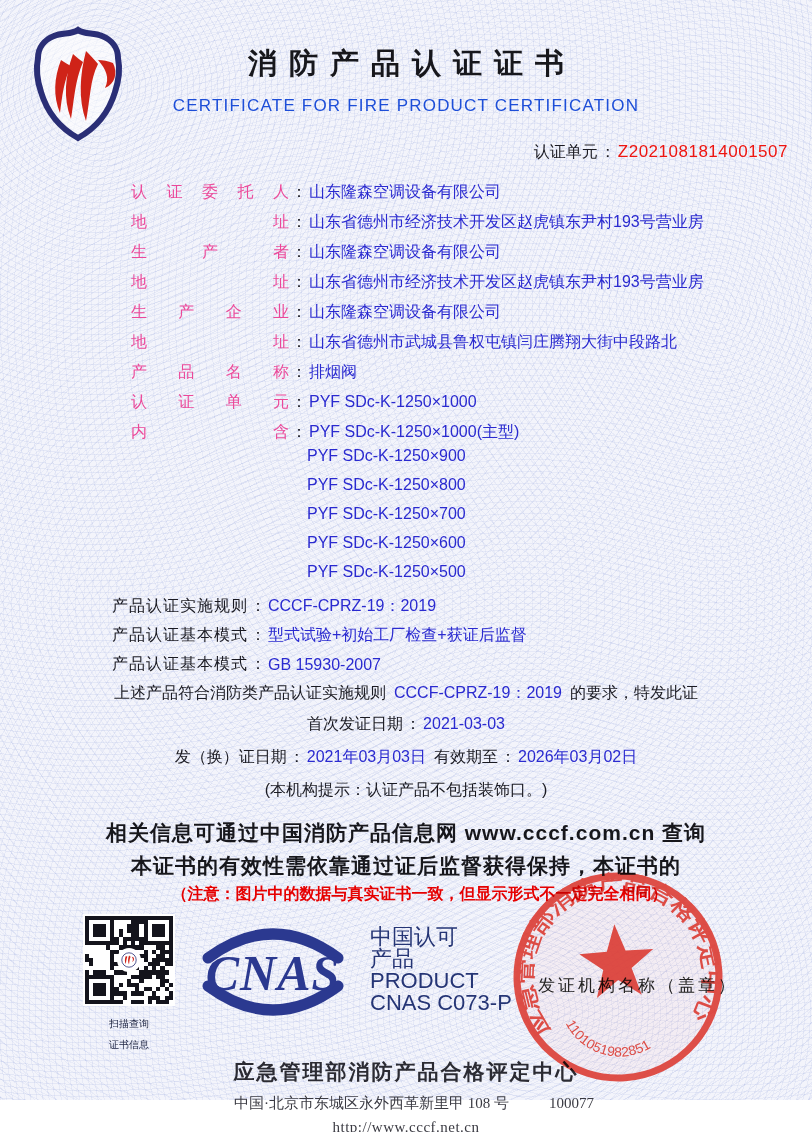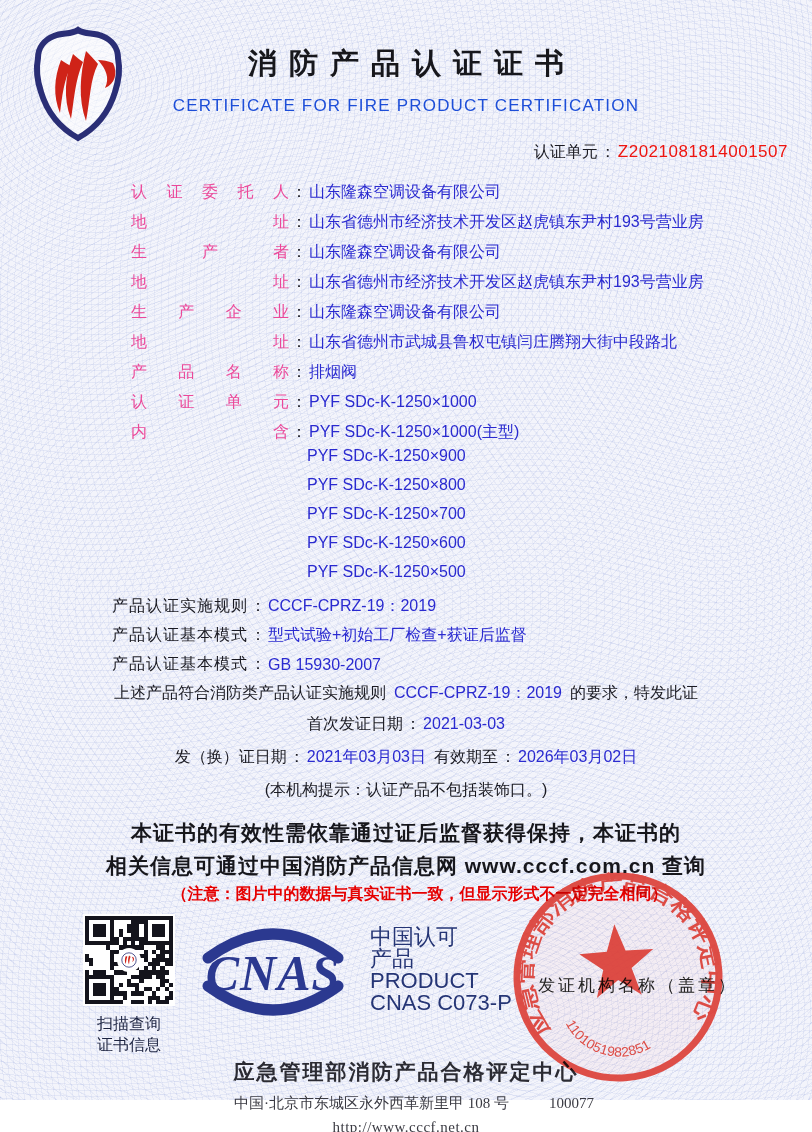--- a/index.html
+++ b/index.html
@@ -55,21 +55,21 @@
 
   
   .bottom-row{position:relative;height:146px;margin-top:4px;}
   .qr-block{position:absolute;left:83px;top:4px;width:92px;text-align:center;}
   .qr-grid{position:relative;display:grid;grid-template-columns:repeat(21,4.2px);
     grid-template-rows:repeat(21,4.2px);background:#fff;padding:2px;margin:0 auto;width:88.2px;}
   .qc{background:transparent;}
   .qc.on{background:#14141c;}
   .qr-center{position:absolute;left:50%;top:50%;transform:translate(-50%,-50%);
     width:24px;height:24px;background:#fff;border-radius:50%;display:flex;align-items:center;justify-content:center;}
-  .qr-caption{margin-top:7px;font-size:16px;color:#1c2340;line-height:21px;}
+  .qr-caption{margin-top:7px;font-size:10px;color:#1c2340;line-height:21px;}
 
   .cnas-logo{position:absolute;left:192px;top:12px;}
   .cnas-text{position:absolute;left:370px;top:16px;font-size:22px;color:#253575;line-height:22px;}
 
   .stamp-wrap{position:absolute;left:505px;top:-46px;width:226px;height:226px;z-index:5;
     mix-blend-mode:multiply;opacity:.92;transform:rotate(-4deg);}
   .issuer-line{position:absolute;left:538px;top:64px;z-index:4;font-family:"Liberation Serif",serif;
     font-size:17px;color:#222;letter-spacing:3px;white-space:nowrap;}
 
   
@@ -206,22 +206,22 @@
         <span>有效期至</span>
         <span class="fcolon">：</span>
         <span class="blue">2026年03月02日</span>
     </div>
 
     <div class="crow note-row">
       <span>(本机构提示：认证产品不包括装饰口。)</span>
     </div>
 
     <div style="height:10px"></div>
+    <div class="bold-line">相关信息可通过中国消防产品信息网 www.cccf.com.cn 查询</div>
     <div class="bold-line">本证书的有效性需依靠通过证后监督获得保持，本证书的</div>
-    <div class="bold-line">相关信息可通过中国消防产品信息网 www.cccf.com.cn 查询</div>
     <div class="red-note">（注意：图片中的数据与真实证书一致，但显示形式不一定完全相同）</div>
 
     <div class="bottom-row">
 
       <div class="qr-block">
         <div class="qr-grid">
           <div class="qc on"></div>
             <div class="qc on"></div>
             <div class="qc on"></div>
             <div class="qc on"></div>

